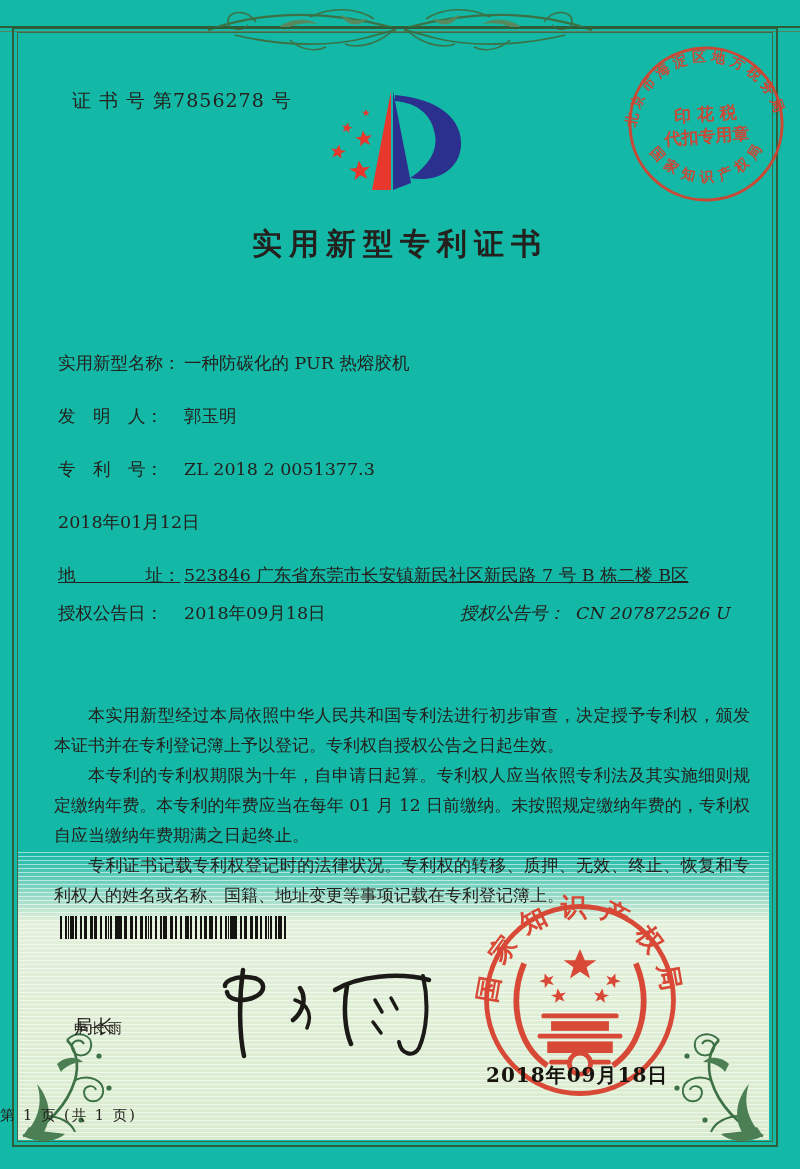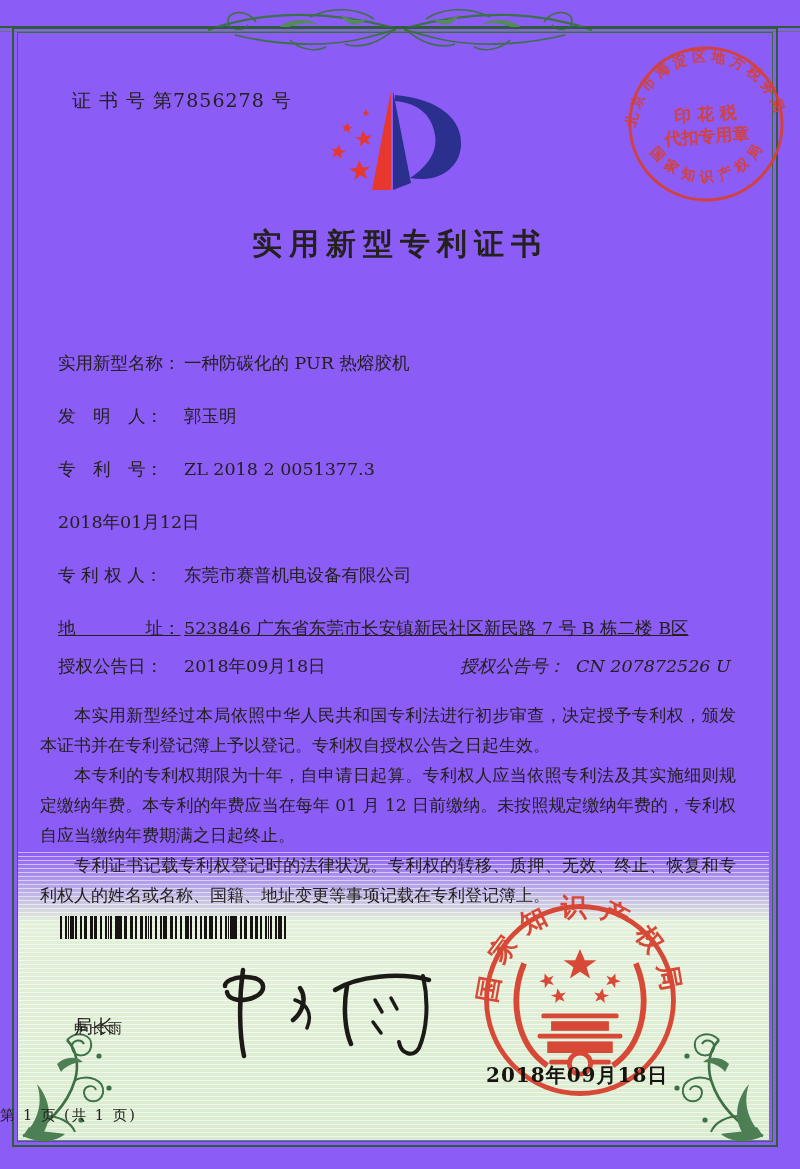--- a/index.html
+++ b/index.html
@@ -1,18 +1,18 @@
 <!DOCTYPE html>
 <html><head>
 <meta charset="utf-8">
 <style>
   html,body{margin:0;padding:0;}
   .page{
     position:relative; width:800px; height:1169px; overflow:hidden;
-    background:#8b5cf6;
+    background:#14b8a6;
     font-family:"DejaVu Serif","Liberation Serif",serif;
     color:#23201d;
   }
   
   .top-rule{position:absolute; left:0; top:26px; width:800px; height:3px;
     border-top:2px solid #2f5d38; border-bottom:1px solid #55815c; z-index:1;}
   .top-ornament{position:absolute; left:190px; top:0px; z-index:2;}
   
   .frame{position:absolute; left:12px; top:27px; width:762px; height:1116px;
     border:2px solid #2f5d38; z-index:2; pointer-events:none;}
@@ -29,21 +29,21 @@
   
   .fields{position:absolute; left:58px; top:348px; width:696px; font-size:17.5px; z-index:4;}
   .frow{display:flex; line-height:30px; margin-bottom:23px;}
   .frow.addr{margin-bottom:8px;text-decoration:underline;}
   .flabel{flex:0 0 126px; white-space:pre;}
   .fvalue{flex:1;}
   .grant-row{display:flex; line-height:30px;}
   .grant-left{display:flex; width:402px;}
   .grant-right{display:flex;font-style:italic;}
   
-  .body-text{position:absolute; left:40px; top:700px; width:696px; font-size:17px;
+  .body-text{position:absolute; left:54px; top:700px; width:696px; font-size:17px;
     line-height:30px; z-index:4;}
   .body-text p{margin:0; text-indent:2em; text-align:justify;}
   
   .barcode{position:absolute; left:60px; top:916px; width:226px; height:23px; z-index:4;
     background:
       repeating-linear-gradient(90deg,#15130f 0 2px,transparent 2px 5px),
       repeating-linear-gradient(90deg,#15130f 0 1px,transparent 1px 8px),
       repeating-linear-gradient(90deg,transparent 0 11px,#15130f 11px 14px,transparent 14px 23px);}
   .sig-title{position:absolute; left:74px; top:1014px; font-size:19px; letter-spacing:3px; z-index:4;}
   .sig-name{position:absolute; left:74px; top:1020px; font-size:14px; letter-spacing:3px; z-index:4;}
@@ -161,24 +161,20 @@
     <div class="frow">
       <span class="flabel">发　明　人：</span>
       <span class="fvalue">郭玉明</span>
     </div>
     <div class="frow">
       <span class="flabel">专　利　号：</span>
       <span class="fvalue">ZL 2018 2 0051377.3</span>
     </div>
     <div class="frow">
       <span class="fvalue">2018年01月12日</span>
-    </div>
-    <div class="frow">
-      <span class="flabel">专 利 权 人：</span>
-      <span class="fvalue">东莞市赛普机电设备有限公司</span>
     </div>
     <div class="frow addr">
       <span class="flabel">地　　　　址：</span>
       <span class="fvalue" style="max-width:560px">523846 广东省东莞市长安镇新民社区新民路 7 号 B 栋二楼 B区</span>
     </div>
     <div class="grant-row">
       <div class="grant-left">
         <span class="flabel">授权公告日：</span>
         <span>2018年09月18日</span>
       </div>

